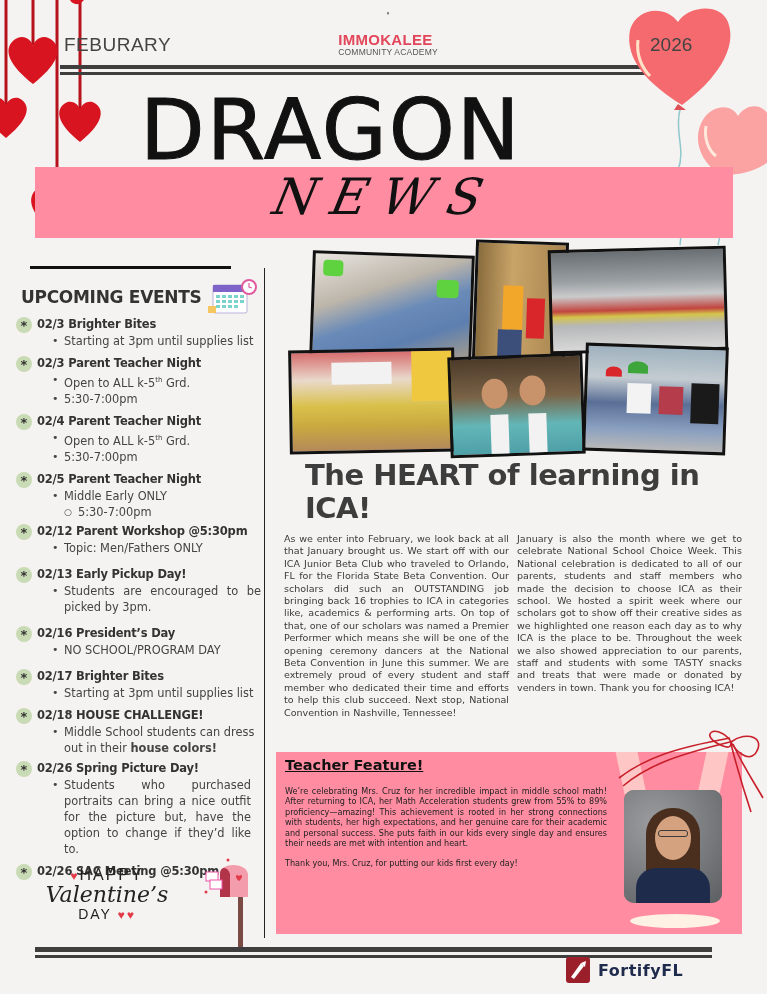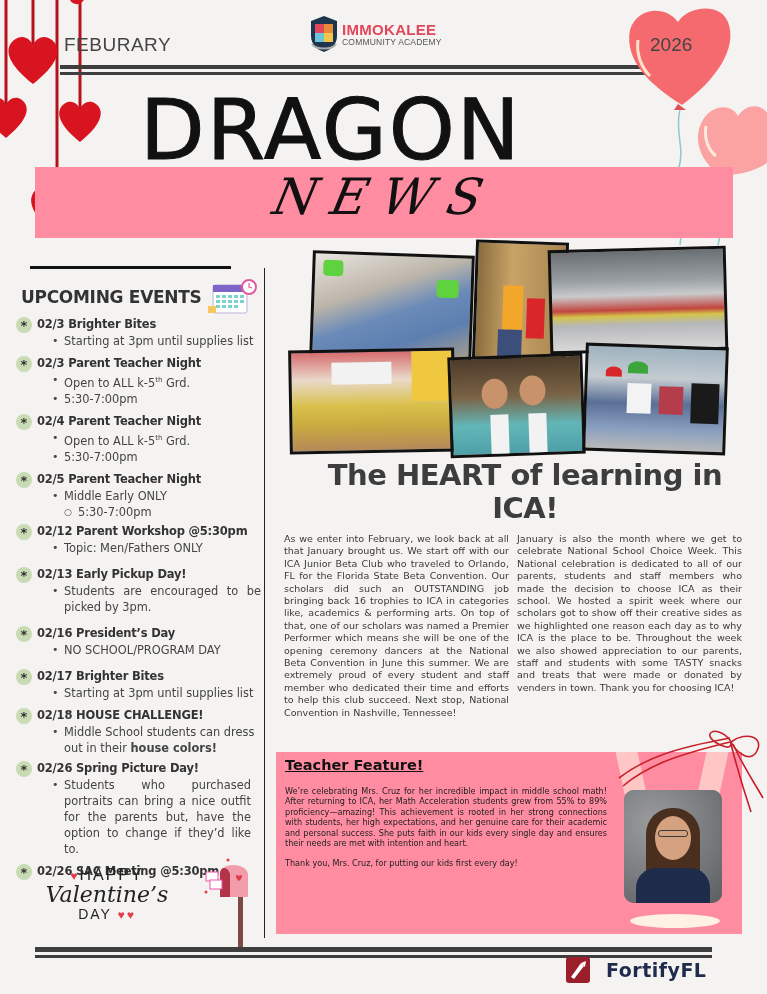--- a/index.html
+++ b/index.html
@@ -8,21 +8,21 @@
     background: #f5f3f1;
     font-family: "DejaVu Sans", sans-serif;
     color: #3a3a3a;
     position: relative;
   }
   .abs { position: absolute; }
 
   
   .month { left: 64px; top: 34px; font-family: "Liberation Sans", sans-serif; font-size: 19px; color: #444; letter-spacing: 0.5px; }
   .year { left: 650px; top: 34px; font-family: "Liberation Sans", sans-serif; font-size: 19px; color: #444; z-index: 5; }
-  .logo { left: 308px; top: 12px; width: 160px; height: 44px; display: flex; align-items: center; gap: 2px; }
+  .logo { left: 308px; top: 12px; width: 160px; height: 44px; display: flex; align-items: center; gap: 17px; flex-direction: column; }
   .logo-shield { width: 32px; height: 40px; }
   .logo-text { display: flex; flex-direction: column; line-height: 1; }
   .logo-name { font-family: "Liberation Sans", sans-serif; font-weight: bold; font-size: 15px; color: #e2465a; letter-spacing: 0.3px; }
   .logo-sub { font-family: "Liberation Sans", sans-serif; font-size: 8.5px; color: #555; letter-spacing: 0.2px; margin-top: 1px; }
 
   .hrule { background: #3e3e3e; height: 4px; }
   .hr-top1 { left: 60px; top: 65px; width: 585px; }
   .hr-top2 { left: 60px; top: 72px; width: 585px; height: 3px; }
 
   .title-dragon { left: 140px; top: 88px; width: 480px; text-align: left; font-family: "DejaVu Sans", sans-serif; font-size: 84px; font-weight: normal; color: #111; letter-spacing: 2px; line-height: 1; -webkit-text-stroke: 1px #111; }
@@ -50,42 +50,42 @@
   .valentine { left: 42px; top: 866px; width: 130px; height: 76px; text-align: center; color: #222; }
   .val-happy { font-family: "Liberation Sans", sans-serif; font-size: 16px; letter-spacing: 2px; display: block; }
   .val-script { font-family: "DejaVu Serif", serif; font-style: italic; font-size: 22px; display: block; line-height: 1; }
   .val-day { font-family: "Liberation Sans", sans-serif; font-size: 14px; letter-spacing: 2px; display: block; }
   .val-heart { color: #e23b4a; font-size: 12px; }
   .mailbox { left: 198px; top: 852px; width: 70px; height: 96px; }
 
   
   .photo { position: absolute; border: 3px solid #111; overflow: hidden; }
 
-  .heart-title { left: 305px; top: 459px; width: 440px; text-align: center; font-family: "DejaVu Sans", sans-serif; font-weight: bold; font-size: 29px; color: #3d3d3d; line-height: 33px; letter-spacing: -0.5px; }
+  .heart-title { left: 305px; top: 459px; width: 440px; text-align: left; font-family: "DejaVu Sans", sans-serif; font-weight: bold; font-size: 29px; color: #3d3d3d; line-height: 33px; letter-spacing: -0.5px; }
 
   .article { font-size: 9.55px; line-height: 12.4px; color: #3a3a3a; text-align: justify; }
   .article-left { left: 284px; top: 533px; width: 225px; }
   .article-right { left: 517px; top: 533px; width: 225px; }
 
   
   .feature { left: 276px; top: 752px; width: 466px; height: 182px; background: #ff8ca1; }
   .feature-title { left: 285px; top: 757px; font-family: "DejaVu Sans", sans-serif; font-weight: bold; font-size: 14.5px; color: #111; text-decoration: underline; }
   .feature-body { left: 285px; top: 786px; width: 322px; font-size: 8.1px; line-height: 10.4px; color: #222; }
   .feature-body p { margin-bottom: 10px; }
   .feature-body p.just { text-align: justify; }
   .spot { position: absolute; background: rgba(255,246,230,0.55); }
   .teacher-photo { left: 624px; top: 790px; width: 98px; height: 113px; border-radius: 10px; overflow: hidden; background: #6e7173; }
   .spot-ellipse { left: 630px; top: 914px; width: 90px; height: 14px; border-radius: 50%; background: #fff2e4; }
 
   .hr-bot1 { left: 35px; top: 947px; width: 677px; height: 5px; }
   .hr-bot2 { left: 35px; top: 955px; width: 677px; height: 3px; }
 
   .fortify { left: 566px; top: 957px; display: flex; align-items: center; gap: 8px; }
   .fortify-icon { width: 24px; height: 26px; background: #9a1f2a; border-radius: 3px; position: relative; }
-  .fortify-text { font-family: "DejaVu Sans", sans-serif; font-weight: bold; font-size: 19px; color: #1f2b4d; letter-spacing: 0.5px; margin-left: 8px; }
+  .fortify-text { font-family: "DejaVu Sans", sans-serif; font-weight: bold; font-size: 16px; color: #1f2b4d; letter-spacing: 0.5px; }
 </style>
 </head>
 <body>
 
 <svg class="abs" style="left:0;top:0;" width="130" height="250" viewBox="0 0 130 250">
   <g stroke="#b5121b" stroke-width="3">
     <line x1="6" y1="0" x2="6" y2="110"></line>
     <line x1="33" y1="0" x2="33" y2="45"></line>
     <line x1="57" y1="0" x2="57" y2="205"></line>
     <line x1="80" y1="0" x2="80" y2="110"></line>
@@ -226,21 +226,21 @@
     <span class="ev-star">*</span>
     <div class="ev-title">02/18 HOUSE CHALLENGE!</div>
     <ul class="ev-items">
         <li><span>Middle School students can dress out in their</span> <b>house colors!</b></li>
       </ul>
   </div>
   <div class="event" style="margin-bottom:6px;">
     <span class="ev-star">*</span>
     <div class="ev-title">02/26 Spring Picture Day!</div>
     <ul class="ev-items" style="padding-right:10px;">
-        <li class="just">Students who purchased portraits can bring a nice outfit for the parents but, have the option to change if they’d like to.</li>
+        <li class="just">Students who purchased portraits can bring a nice outfit for the picture but, have the option to change if they’d like to.</li>
       </ul>
   </div>
   <div class="event">
     <span class="ev-star">*</span>
     <div class="ev-title">02/26 SAC Meeting @5:30pm</div>
   </div>
 </div>
 
 <div class="abs valentine">
   <span class="val-happy"><span class="val-heart">♥</span><span>HAPPY</span></span>

